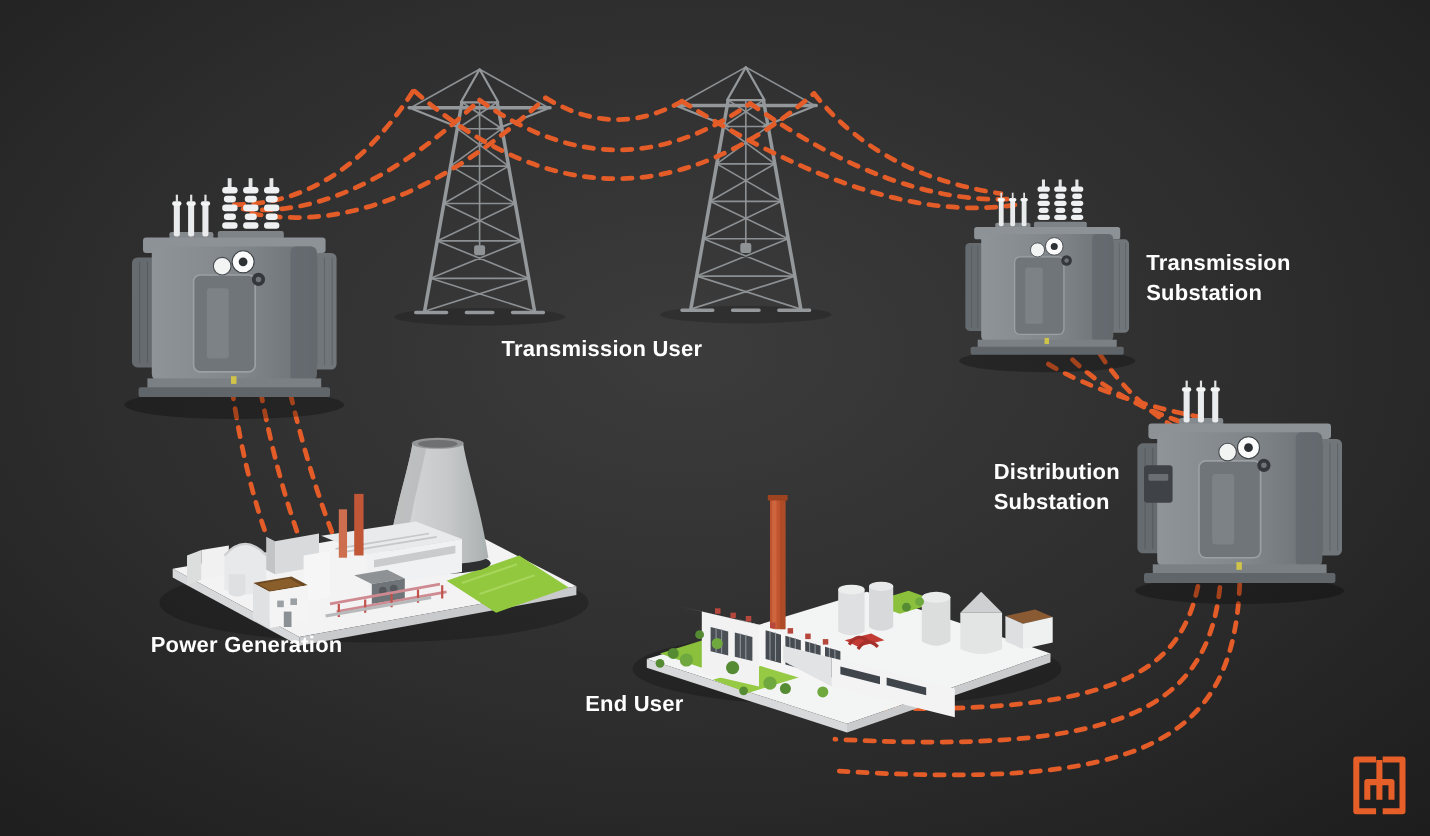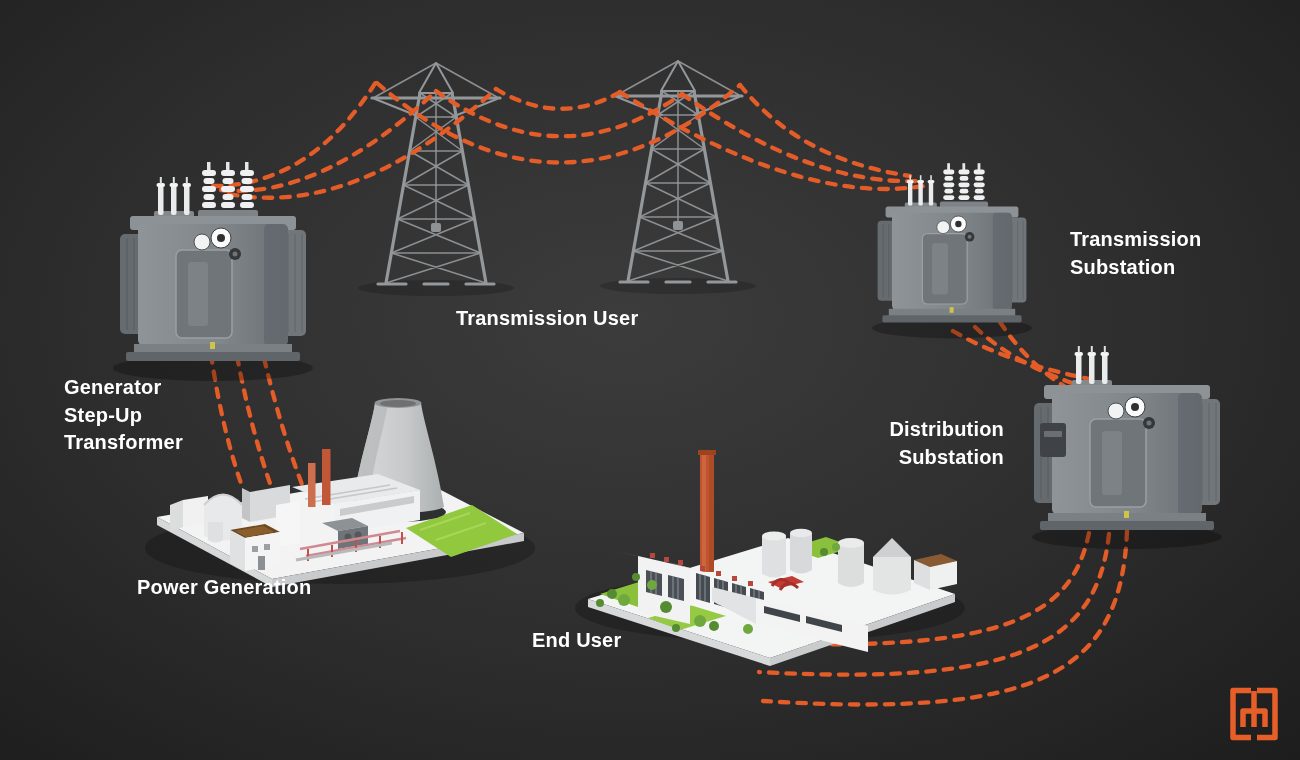--- a/index.html
+++ b/index.html
@@ -12,22 +12,22 @@
   }
   .scene { position:absolute; left:0; top:0; width:1300px; height:760px; }
   .label {
     position:absolute; color:var(--label-text,#ffffff);
     font-weight:700; font-size:20px; line-height:1.38;
     white-space:pre-line; letter-spacing:.2px;
   }
   #lbl-gsu { left:64px;  top:374px; }
   #lbl-pg  { left:137px; top:574px; }
   #lbl-tl  { left:456px; top:305px; }
-  #lbl-ts  { left:1042px;top:226px;margin-left:28px; }
-  #lbl-ds  { right:296px;top:416px; text-align:right; }
+  #lbl-ts  { left:1042px;top:226px; }
+  #lbl-ds  { right:282px;top:416px; }
   #lbl-eu  { left:532px; top:627px; }
   .logo { position:absolute; left:1227px; top:687px; width:54px; height:54px; }
   .logo path { stroke:var(--logo-orange,#e75f28); stroke-width:5.5; fill:none; stroke-linejoin:round; }
   .wire { fill:none; stroke:var(--wire-orange,#e45c28); stroke-width:4.3;
           stroke-dasharray:8.5 9; stroke-linecap:round; }
   .twr  { stroke:var(--structure-gray,#94989b); fill:none; stroke-width:2; stroke-linecap:round; }
   .twr-heavy { stroke-width:3.2; }
   .twr-light { stroke-width:1.5; opacity:.92; }
 </style>
 </head>
@@ -306,23 +306,20 @@
 
   <g transform="translate(1032,327)">
     <ellipse cx="95" cy="210" rx="95" ry="12" fill="#000" opacity=".28"></ellipse>
     <use href="#bush-small" x="44" y="17"></use>
     <use href="#xf-body"></use>
     <rect x="8" y="96" width="26" height="34" rx="3" fill="#3f4347"></rect>
     <rect x="12" y="104" width="18" height="6" rx="1" fill="#6a6f74"></rect>
   </g>
 </svg>
 
-<div class="label" id="lbl-gsu">Generator
-Step-Up
-Transformer</div>
 <div class="label" id="lbl-pg">Power Generation</div>
 <div class="label" id="lbl-tl">Transmission User</div>
 <div class="label" id="lbl-ts">Transmission
 Substation</div>
 <div class="label" id="lbl-ds">Distribution
 Substation</div>
 <div class="label" id="lbl-eu">End User</div>
 
 <svg class="logo" viewBox="0 0 54 54">
   <path d="M24,3.5 L6,3.5 L6,50.5 L24,50.5"></path>

